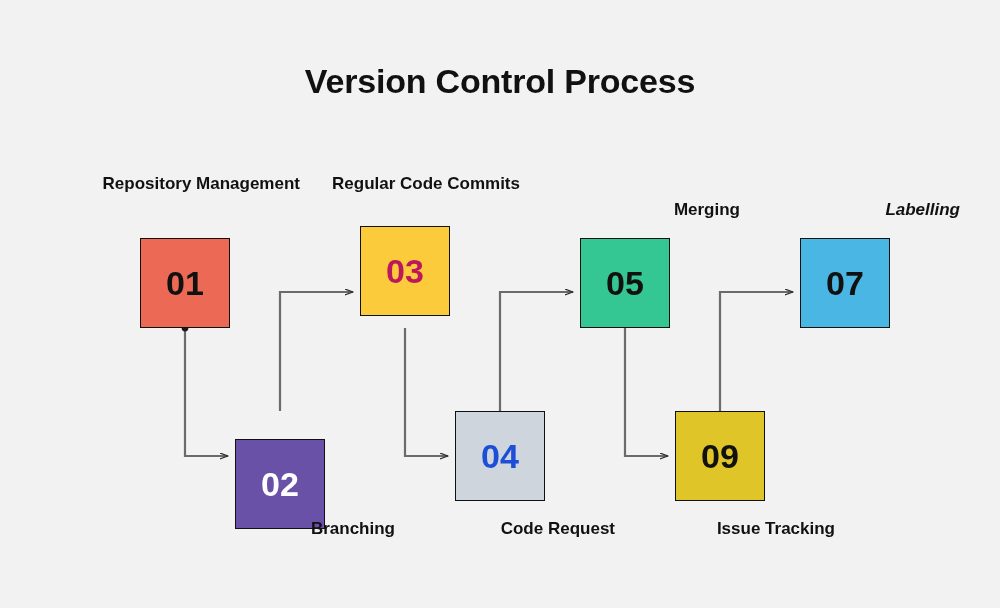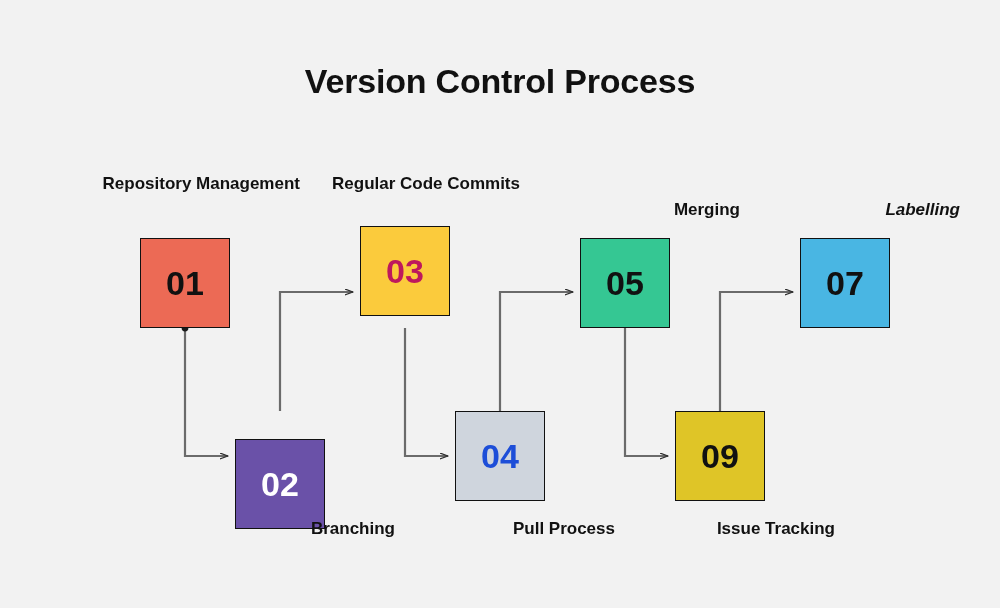--- a/index.html
+++ b/index.html
@@ -108,19 +108,19 @@
         <span class="node-number">09</span>
       </div>
       <div class="node" style="left: 800px; top: 238px; background: rgb(73, 182, 227); color: rgb(17, 17, 17); border-color: rgb(17, 17, 17);">
         <span class="node-number">07</span>
       </div>
     </div>
   <div id="captions-layer">
       <div class="caption" style="left: 70px; top: 173px;">Repository Management</div>
       <div class="caption" style="left: 165px; top: 518px;">Branching</div>
       <div class="caption" style="left: 290px; top: 173px;">Regular Code Commits</div>
-      <div class="caption" style="left: 385px; top: 518px;">Pull Process</div>
+      <div class="caption" style="left: 385px; top: 518px;">Code Request</div>
       <div class="caption" style="left: 510px; top: 199px;">Merging</div>
       <div class="caption" style="left: 605px; top: 518px;">Issue Tracking</div>
       <div class="caption" style="left: 730px; top: 199px; font-style: italic;">Labelling</div>
     </div>
 
 </div>
 
 </body></html>

